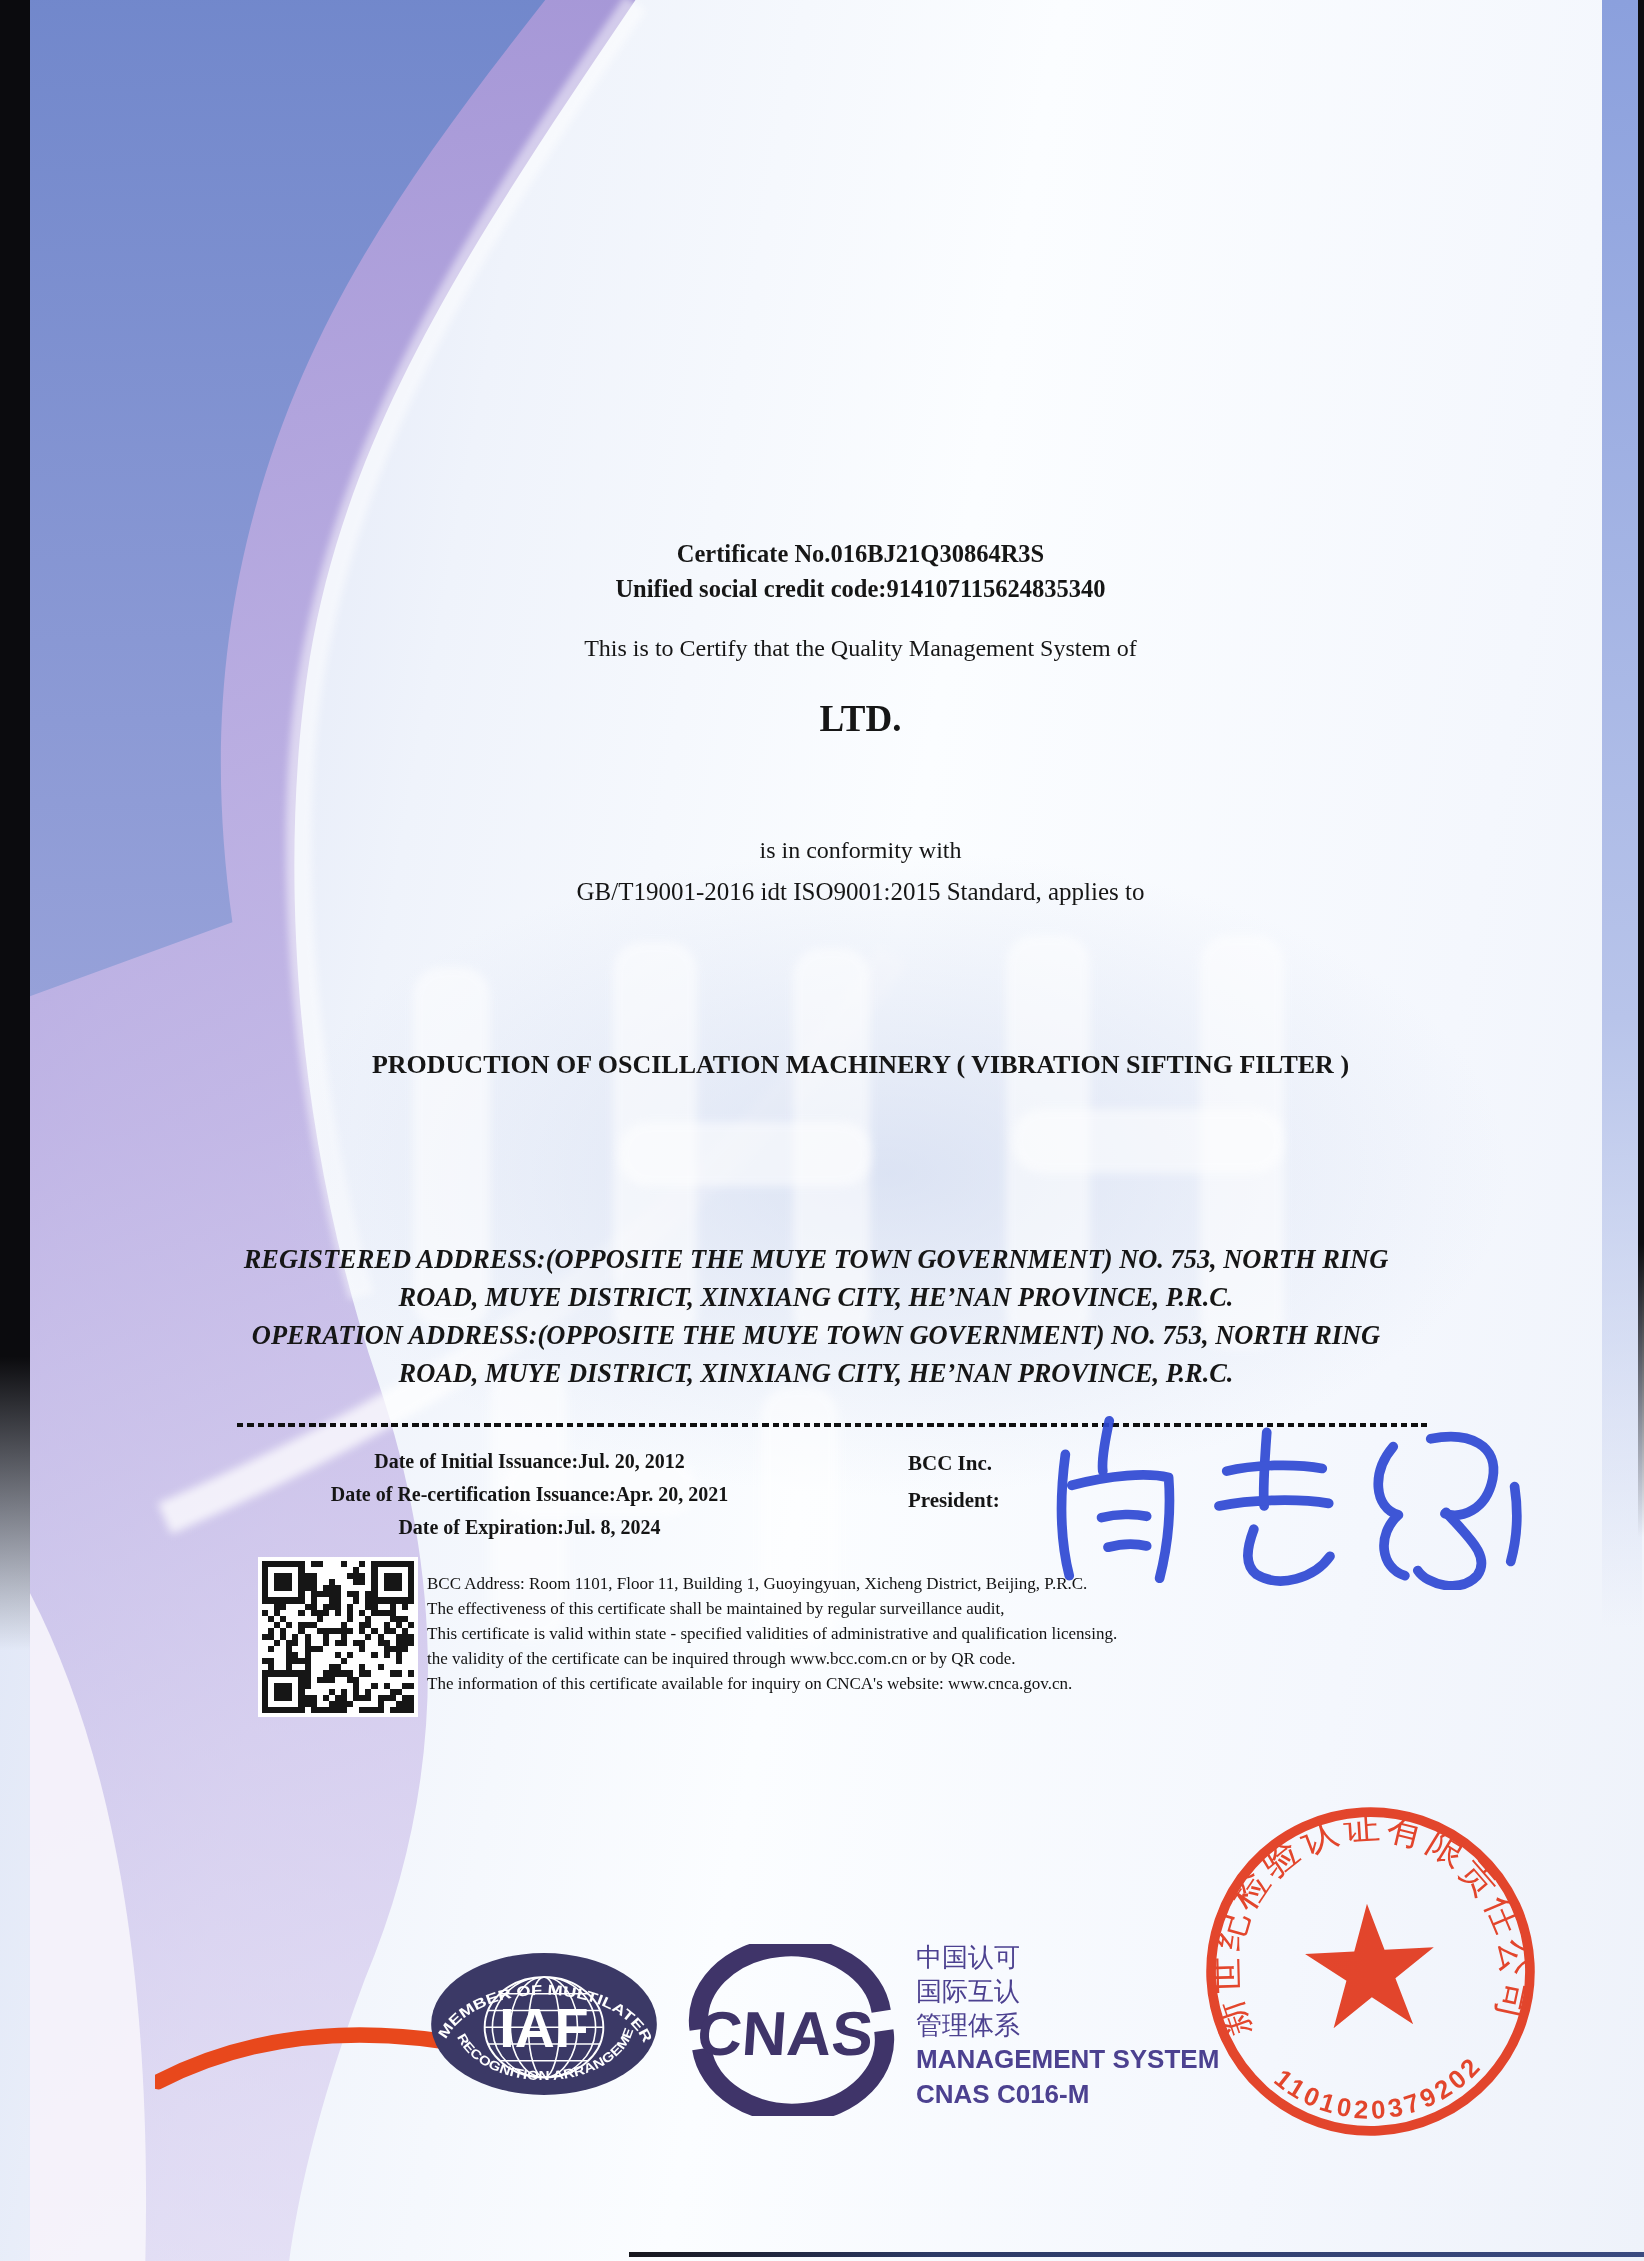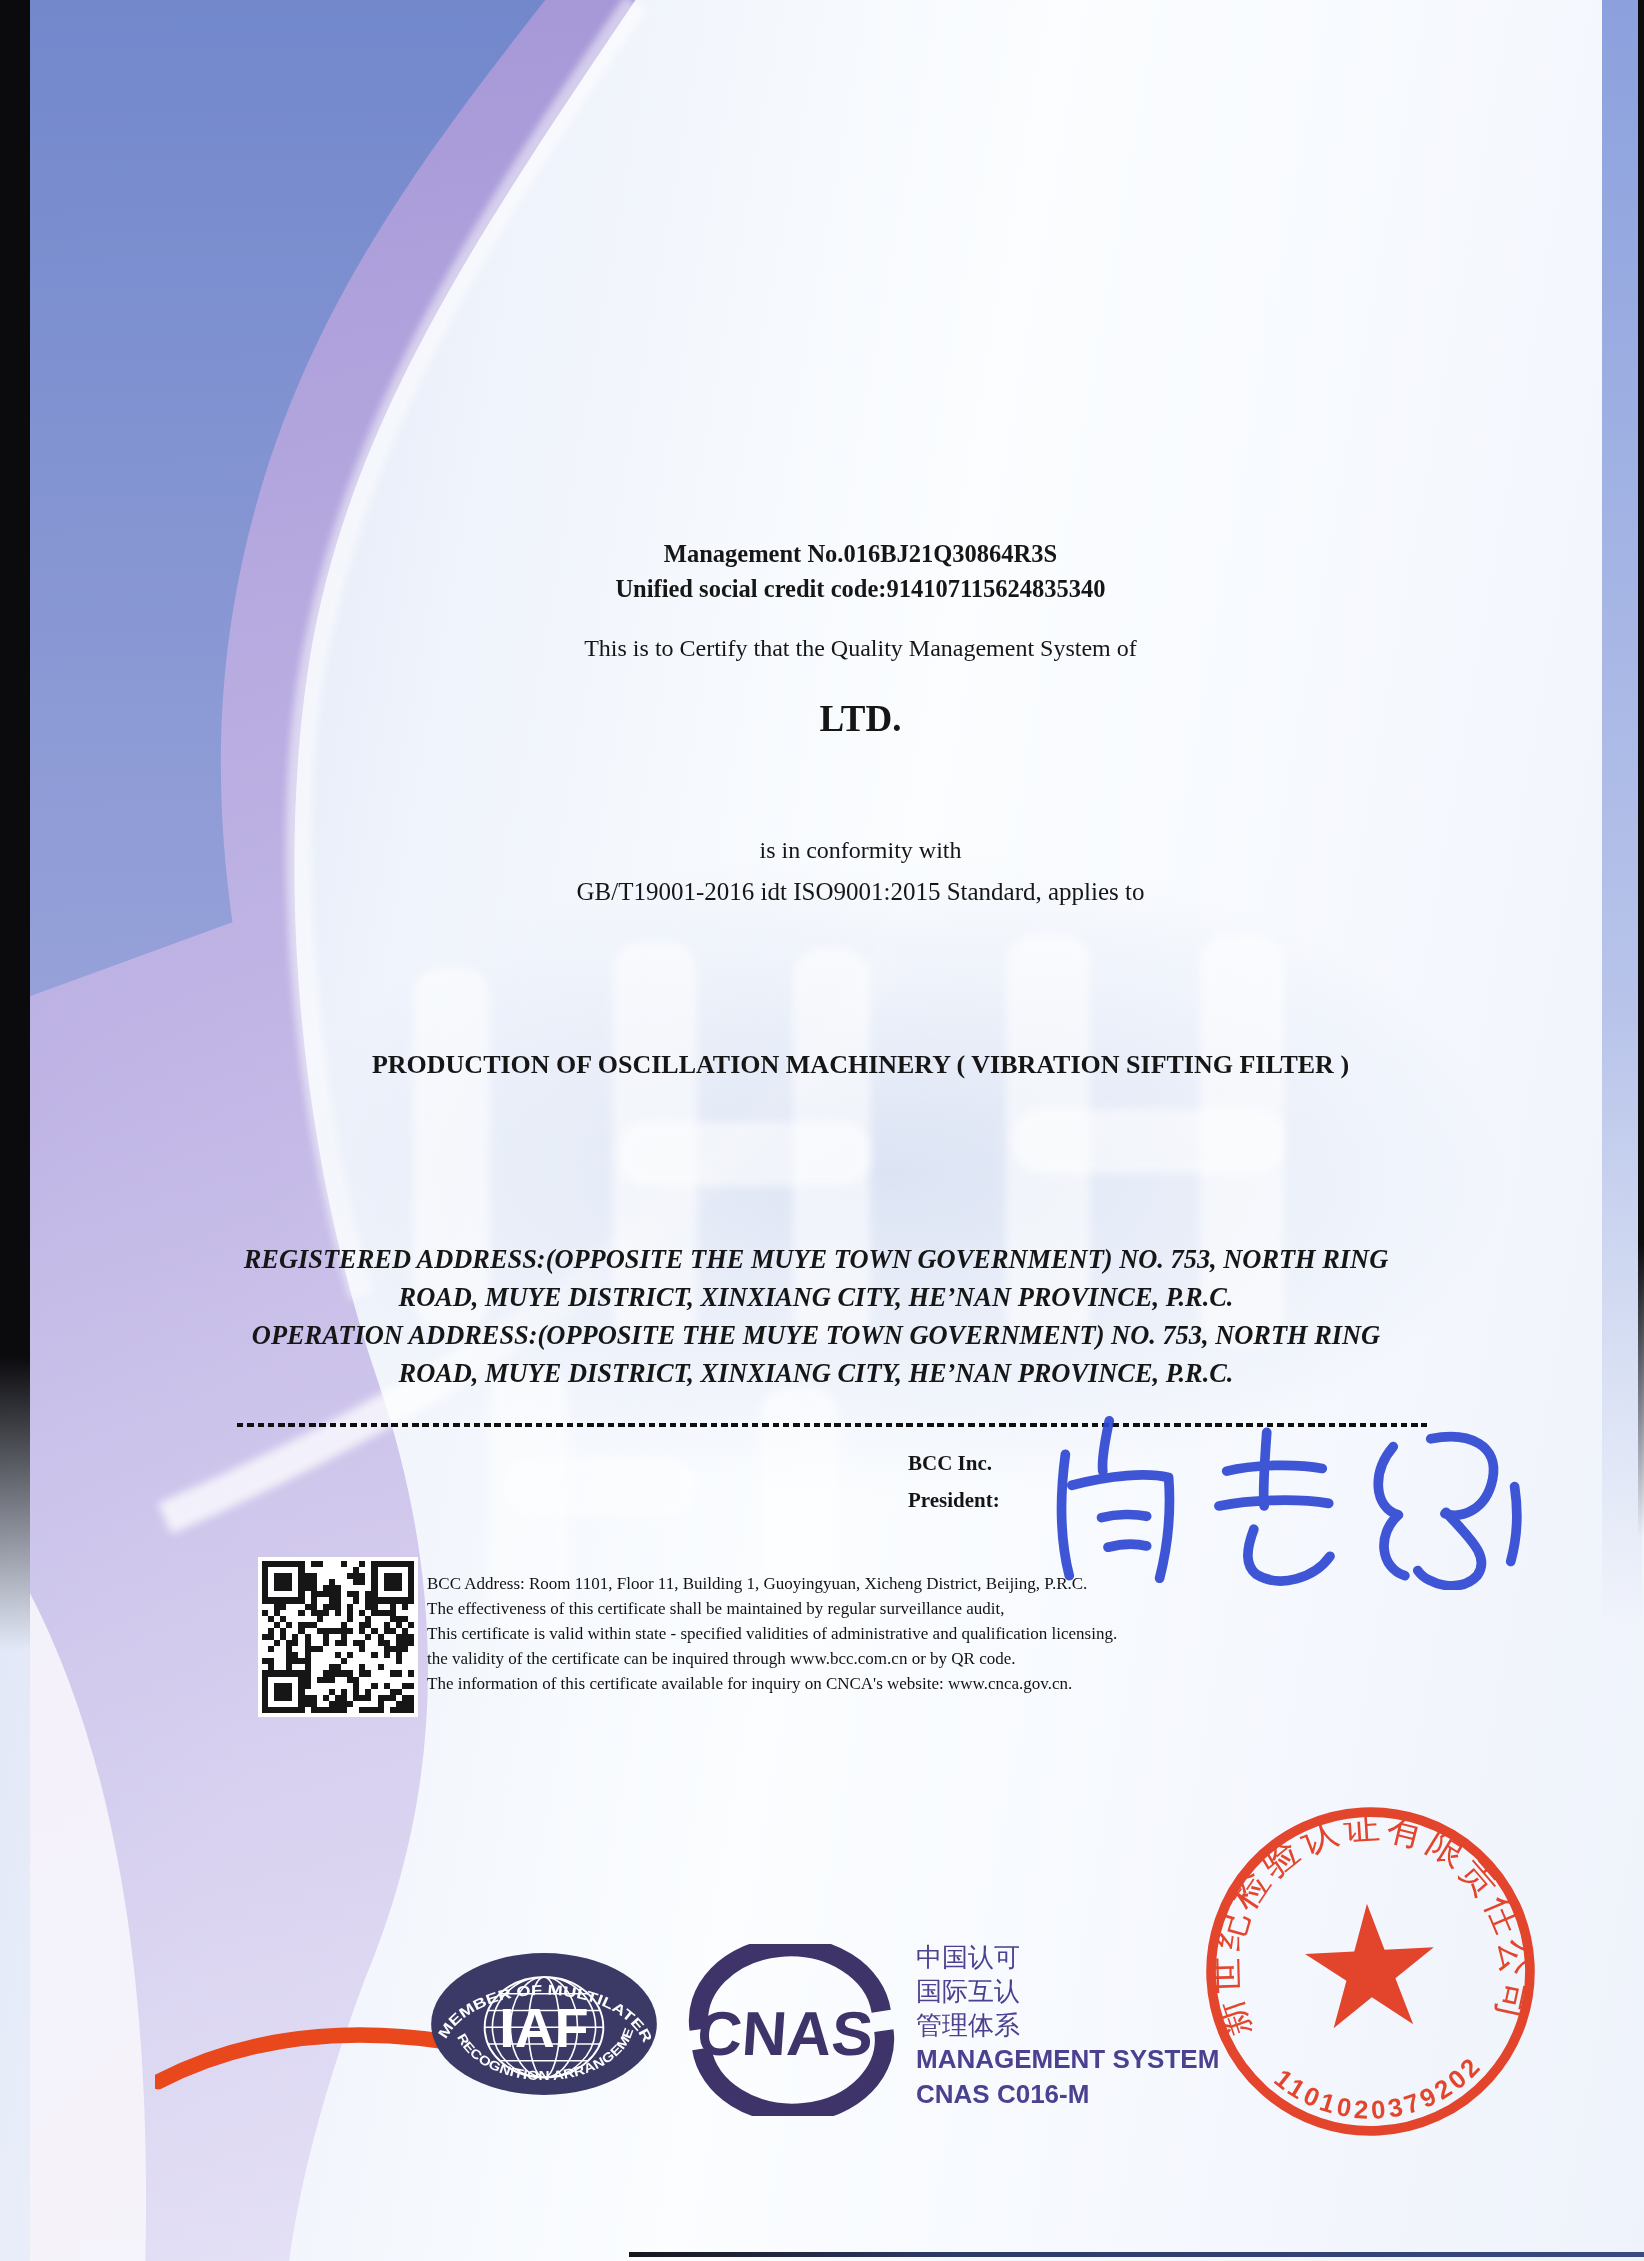--- a/index.html
+++ b/index.html
@@ -90,41 +90,46 @@
     <i style="left:619px;top:1122px;width:252px;height:64px"></i>
     <i style="left:1006px;top:935px;width:84px;height:406px"></i>
     <i style="left:1200px;top:935px;width:84px;height:413px"></i>
     <i style="left:1013px;top:1109px;width:271px;height:64px"></i>
     <i style="left:490px;top:1367px;width:77px;height:271px"></i>
     <i style="left:761px;top:1387px;width:77px;height:258px"></i>
     <i style="left:503px;top:1458px;width:193px;height:58px"></i>
   </div>
 
 
-  <div class="abs center-col certno">Management No.016BJ21Q30864R3S</div>
+  <div class="abs center-col certno">Certificate No.016BJ21Q30864R3S</div>
   <div class="abs center-col credit">Unified social credit code:914107115624835340</div>
   <div class="abs center-col intro">This is to Certify that the Quality Management System of</div>
 
   <div class="abs center-col company">
     <div>LTD.</div>
   </div>
 
   <div class="abs center-col conformity">is in conformity with</div>
   <div class="abs center-col standard">GB/T19001-2016 idt ISO9001:2015 Standard, applies to</div>
   <div class="abs center-col scope">PRODUCTION OF OSCILLATION MACHINERY ( VIBRATION SIFTING FILTER )</div>
 
   <div class="abs center-col2 addresses">
     <div>REGISTERED ADDRESS:(OPPOSITE THE MUYE TOWN GOVERNMENT) NO. 753, NORTH RING</div>
     <div>ROAD, MUYE DISTRICT, XINXIANG CITY, HE’NAN PROVINCE, P.R.C.</div>
     <div>OPERATION ADDRESS:(OPPOSITE THE MUYE TOWN GOVERNMENT) NO. 753, NORTH RING</div>
     <div>ROAD, MUYE DISTRICT, XINXIANG CITY, HE’NAN PROVINCE, P.R.C.</div>
   </div>
 
   <div class="abs sep"></div>
 
+  <div class="abs dates">
+    <div>Date of Initial Issuance:Jul. 20, 2012</div>
+    <div>Date of Re-certification Issuance:Apr. 20, 2021</div>
+    <div>Date of Expiration:Jul. 8, 2024</div>
+  </div>
 
   <div class="abs issuer">
     <div>BCC Inc.</div>
     <div>President:</div>
   </div>
 
   <svg class="abs sig" width="568" height="181" viewBox="0 0 880 280">
     <g fill="none" stroke="#2f49d3" stroke-width="15" stroke-linecap="round" stroke-linejoin="round" opacity="0.92">
       <path d="M208,18 C200,55 196,80 198,96"></path>
       <path d="M140,70 C132,130 130,195 146,258"></path>

